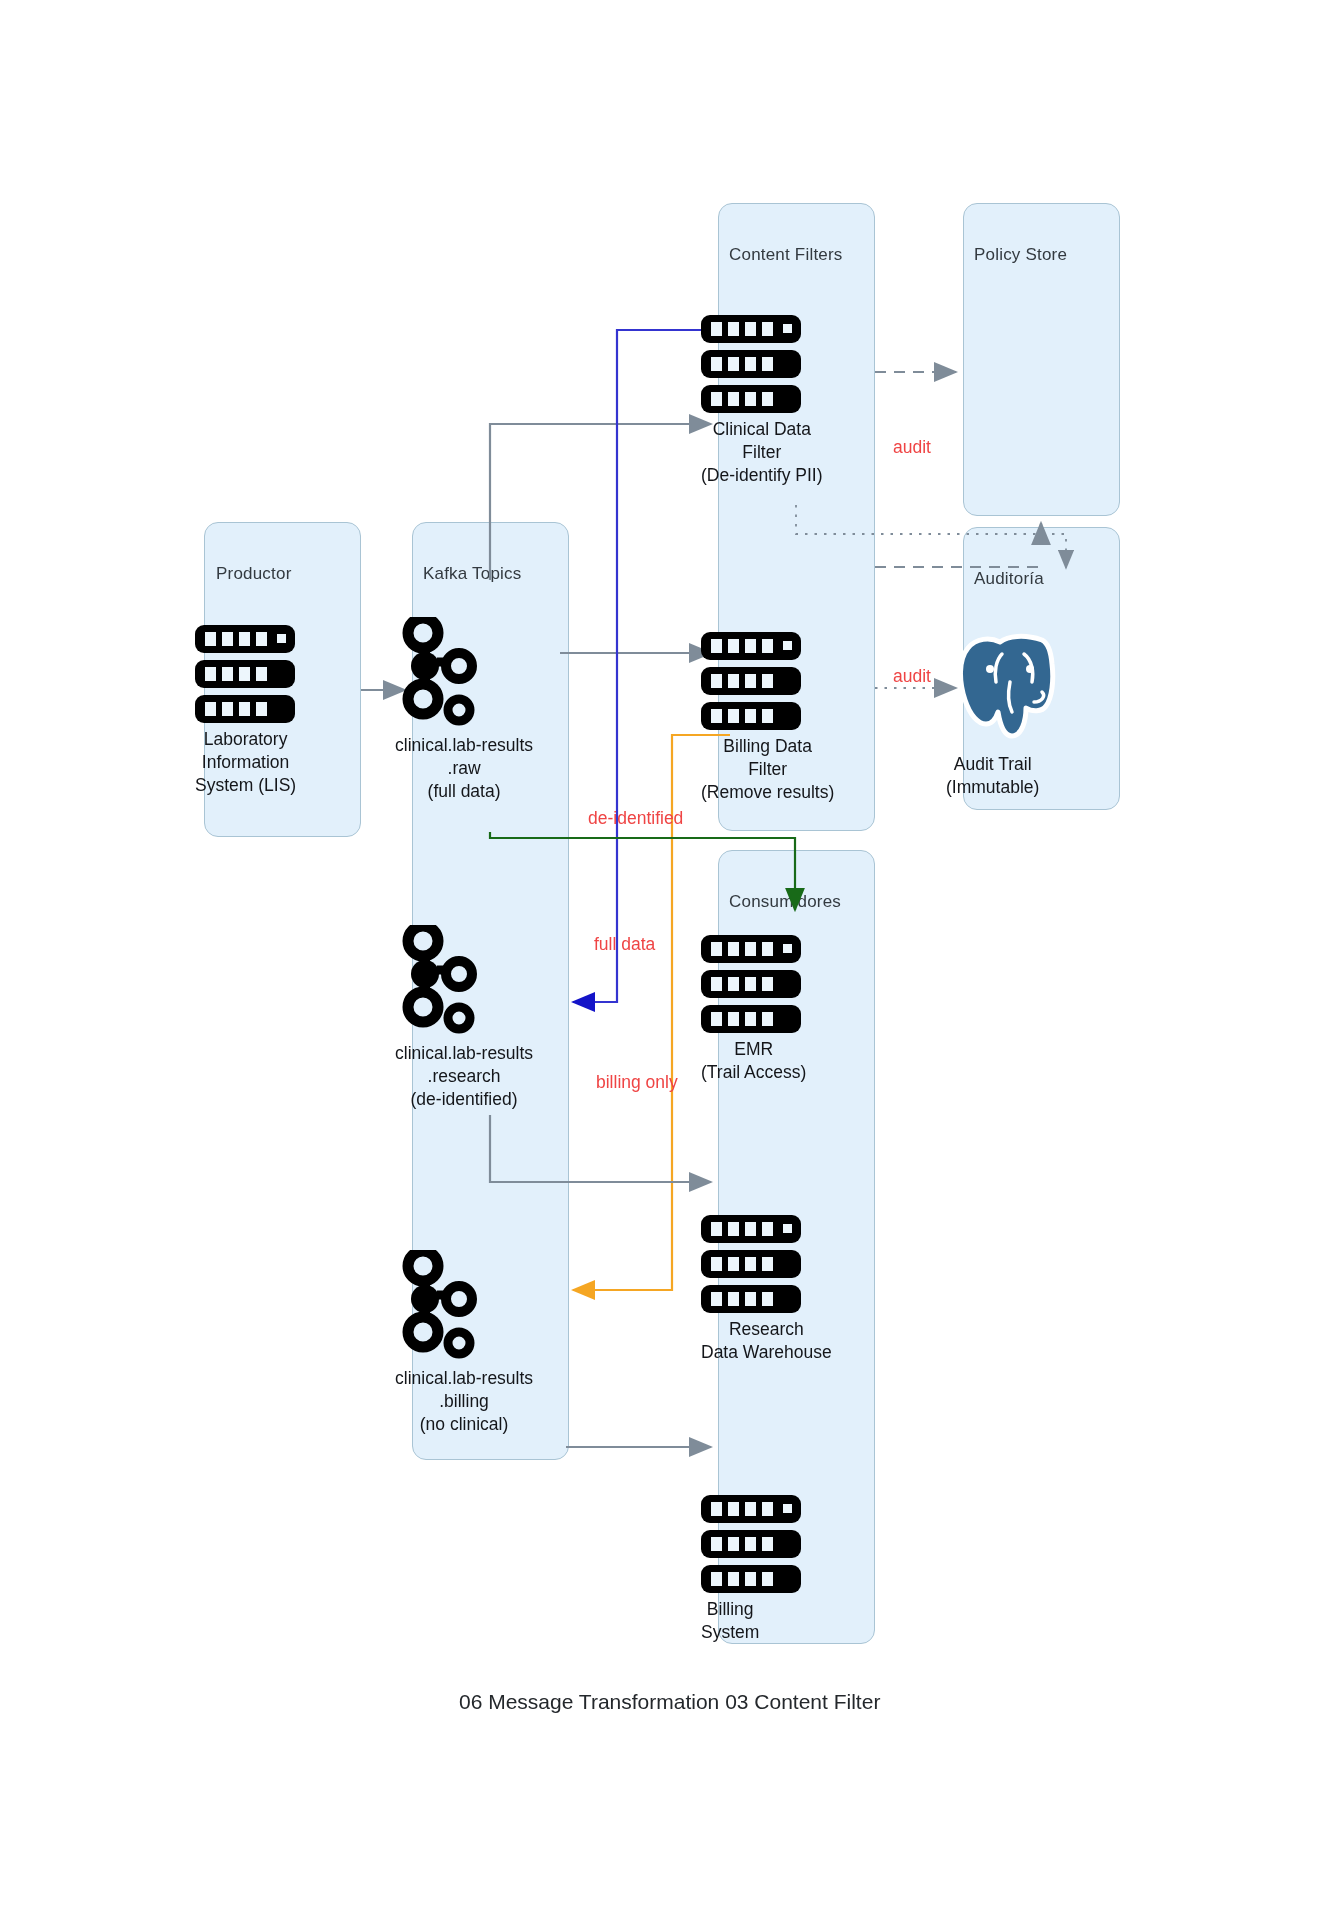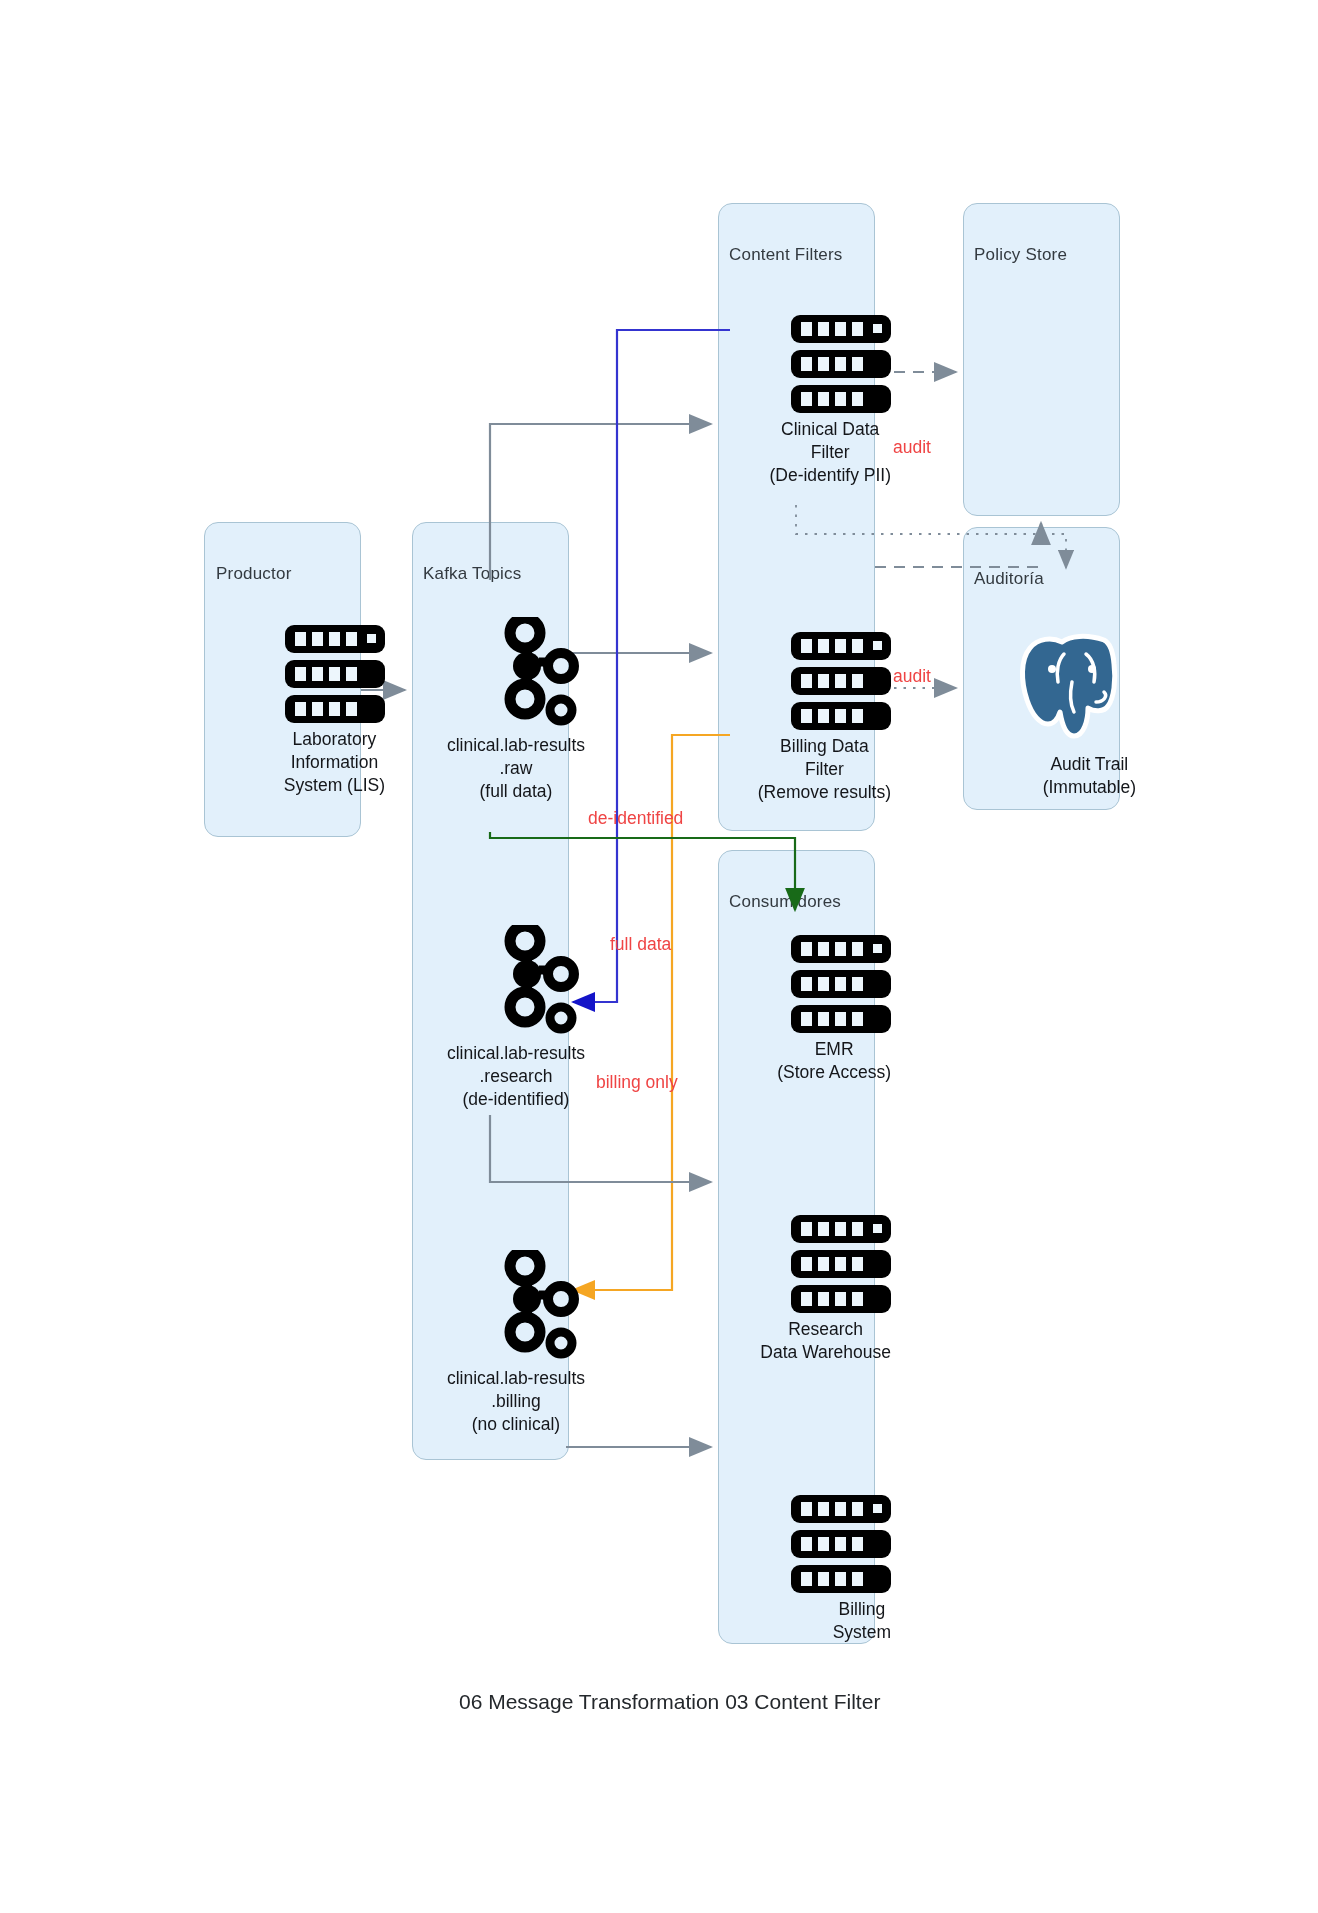--- a/index.html
+++ b/index.html
@@ -38,21 +38,21 @@
     font-size: 17px;
     color: #333a40;
     letter-spacing: .2px;
     white-space: nowrap;
     margin-top: 36px;
   }
   .node {
     position: absolute;
     display: flex;
     flex-direction: column;
-    align-items: flex-end;
+    align-items: flex-start;
     width: 190px;
   }
   .node-label {
     margin-top: 5px;
     font-size: 17.5px;
     line-height: 23px;
     text-align: center;
     color: #14161a;
     white-space: pre-line;
   }
@@ -327,21 +327,21 @@
         </svg>
       <svg width="100" height="28" viewBox="0 0 100 28">
           <rect x="0" y="0" width="100" height="28" rx="9" fill="#000"></rect>
           <rect x="10" y="7" width="11" height="14" fill="#edf6fc"></rect>
           <rect x="27" y="7" width="11" height="14" fill="#edf6fc"></rect>
           <rect x="44" y="7" width="11" height="14" fill="#edf6fc"></rect>
           <rect x="61" y="7" width="11" height="14" fill="#edf6fc"></rect>
         </svg>
     </div>
     <div class="node-label">EMR
-(Store Access)</div>
+(Trail Access)</div>
   </div>
 
   <div class="node" style="left:701px; top:1215px;">
     <div class="srv">
       <svg width="100" height="28" viewBox="0 0 100 28">
           <rect x="0" y="0" width="100" height="28" rx="9" fill="#000"></rect>
           <rect x="10" y="7" width="11" height="14" fill="#edf6fc"></rect>
           <rect x="27" y="7" width="11" height="14" fill="#edf6fc"></rect>
           <rect x="44" y="7" width="11" height="14" fill="#edf6fc"></rect>
           <rect x="61" y="7" width="11" height="14" fill="#edf6fc"></rect>
@@ -391,18 +391,18 @@
           <rect x="61" y="7" width="11" height="14" fill="#edf6fc"></rect>
         </svg>
     </div>
     <div class="node-label">Billing
 System</div>
   </div>
 
   <div class="edge-label" style="left:893px; top:437px;">audit</div>
   <div class="edge-label" style="left:893px; top:666px;">audit</div>
   <div class="edge-label" style="left:588px; top:808px;">de-identified</div>
-  <div class="edge-label" style="left:610px; top:934px;">full data</div>
+  <div class="edge-label" style="left:594px; top:934px;">full data</div>
   <div class="edge-label" style="left:596px; top:1072px;">billing only</div>
 
   <div class="caption" style="left:459px; top:1690px;">06 Message Transformation 03 Content Filter</div>
 
 </div>
 
 </body></html>

